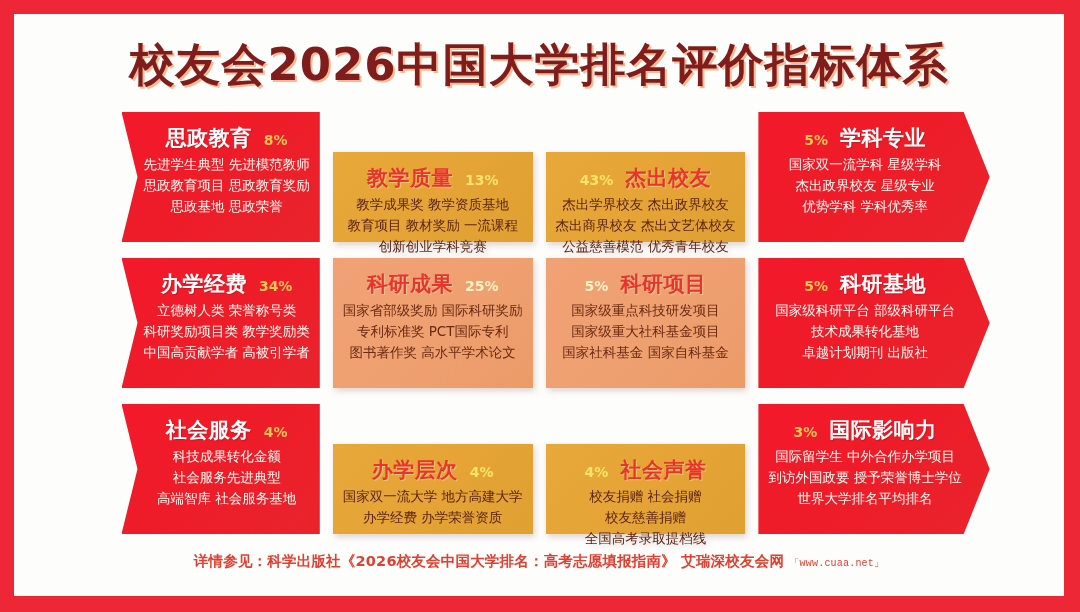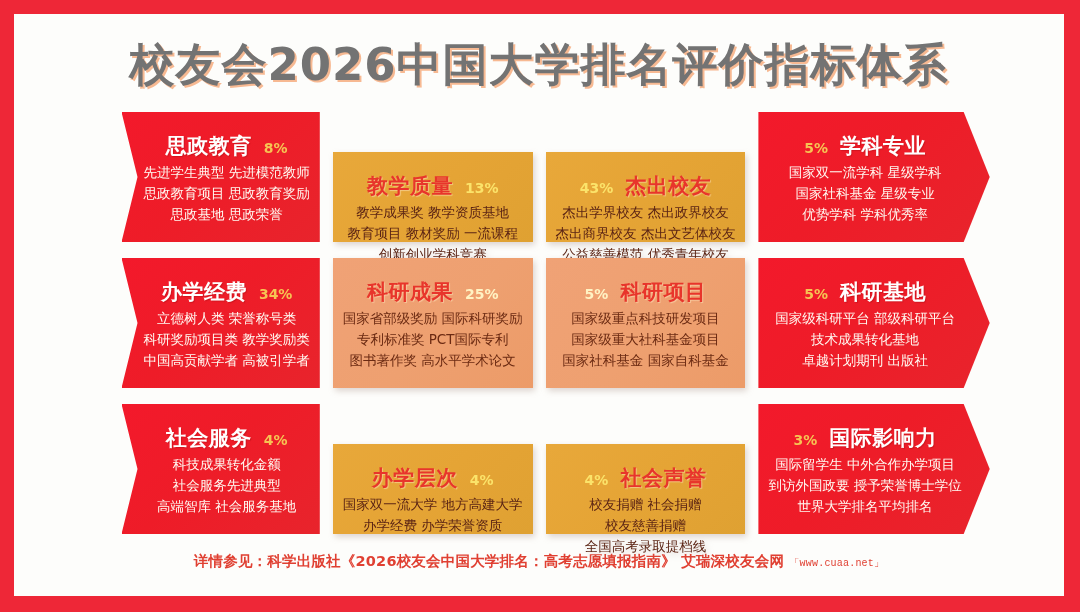--- a/index.html
+++ b/index.html
@@ -40,41 +40,41 @@
     height: 62px;
     display: flex;
     align-items: center;
     justify-content: center;
     width: 100%;
   }
   .title {
     font-size: 45px;
     font-weight: bold;
     letter-spacing: 1px;
-    color: #737373;
+    color: #7f1d1d;
     text-shadow: 2px 2px 0 rgba(243,130,60,.55);
     white-space: nowrap;
     font-family: "DejaVu Sans", "Liberation Sans", sans-serif;
   }
 
   
   .grid {
     margin-top: 16px;
     width: 835px;
     display: grid;
     grid-template-columns: repeat(4, 1fr);
     grid-auto-rows: 130px;
     column-gap: 13px;
     row-gap: 16px;
   }
 
   .card {
     position: relative;
     box-sizing: border-box;
-    padding: 20px 10px 8px 10px;
+    padding: 12px 10px 8px 10px;
     display: flex;
     flex-direction: column;
     align-items: center;
     filter: drop-shadow(2px 3px 3px rgba(150,120,110,.30));
   }
 
   
   .shape-notch {
     clip-path: polygon(0% 0%, 100% 0%, 100% 100%, 0% 100%, 16px 50%);
     padding-left: 22px;
@@ -203,21 +203,21 @@
             <div class="card-item i-dark">公益慈善模范 优秀青年校友</div>
           </div>
         </div>
         <div class="card fill-red shape-arrow">
           <div class="card-head">
             <span class="card-pct p-gold">5%</span>
             <span class="card-title t-white">学科专业</span>
           </div>
           <div class="card-items">
             <div class="card-item i-white">国家双一流学科 星级学科</div>
-            <div class="card-item i-white">国家社科基金 星级专业</div>
+            <div class="card-item i-white">杰出政界校友 星级专业</div>
             <div class="card-item i-white">优势学科 学科优秀率</div>
           </div>
         </div>
         <div class="card fill-red shape-notch">
           <div class="card-head">
             <span class="card-title t-white">办学经费</span>
             <span class="card-pct p-gold">34%</span>
           </div>
           <div class="card-items">
             <div class="card-item i-white">立德树人类 荣誉称号类</div>

